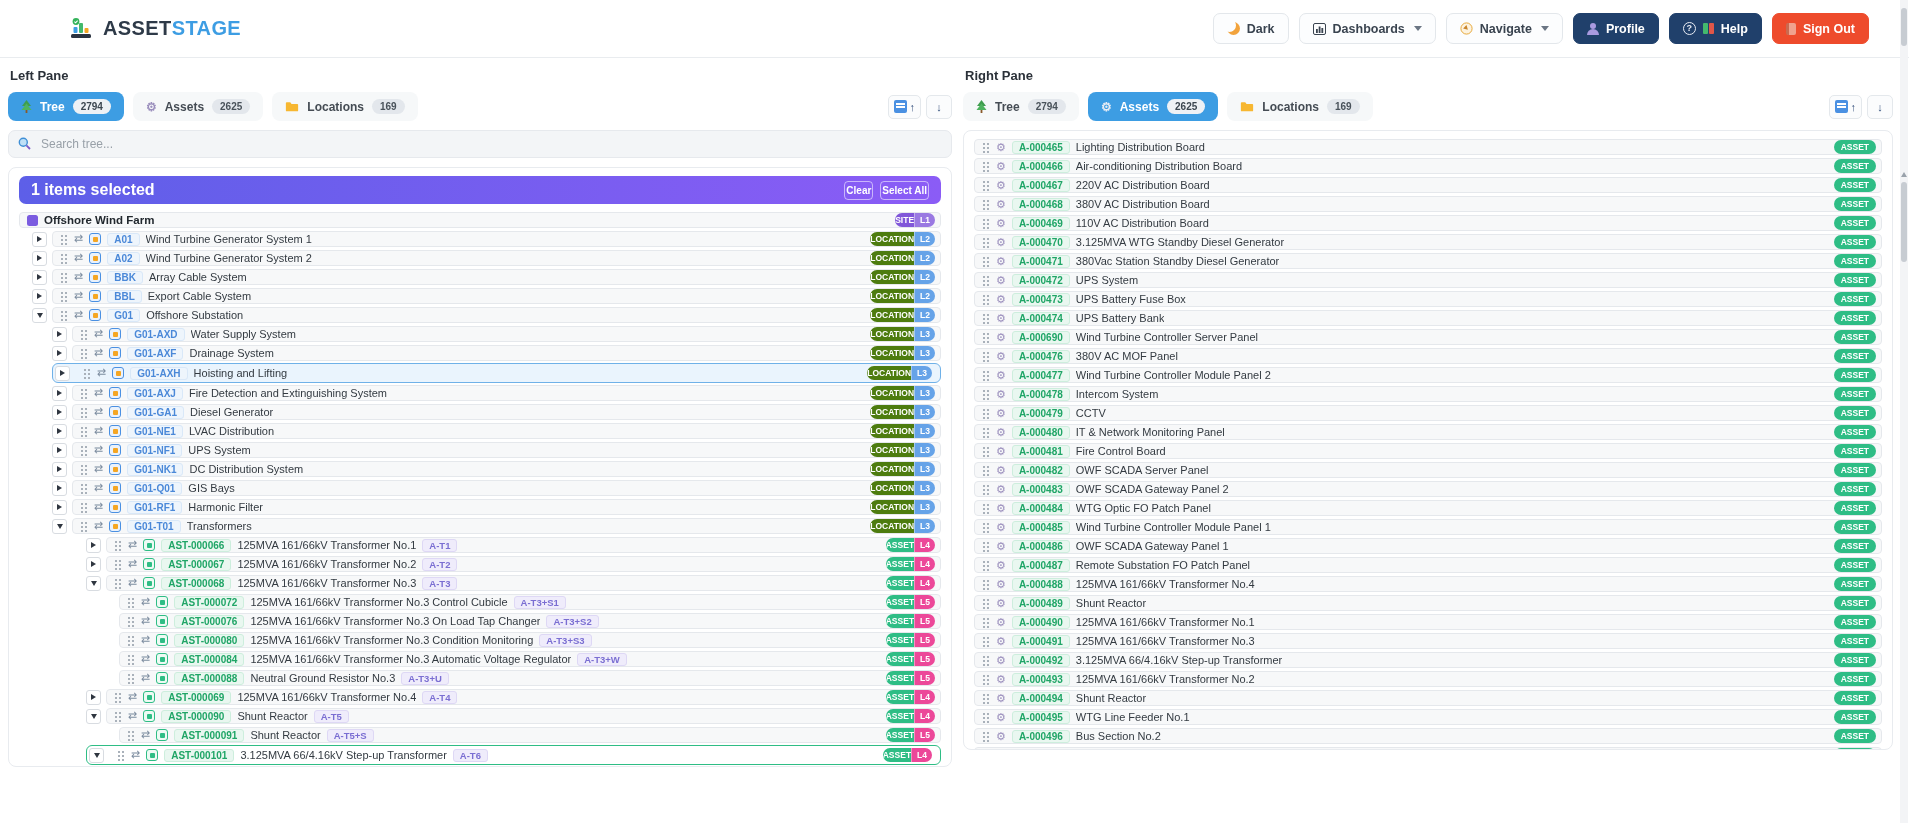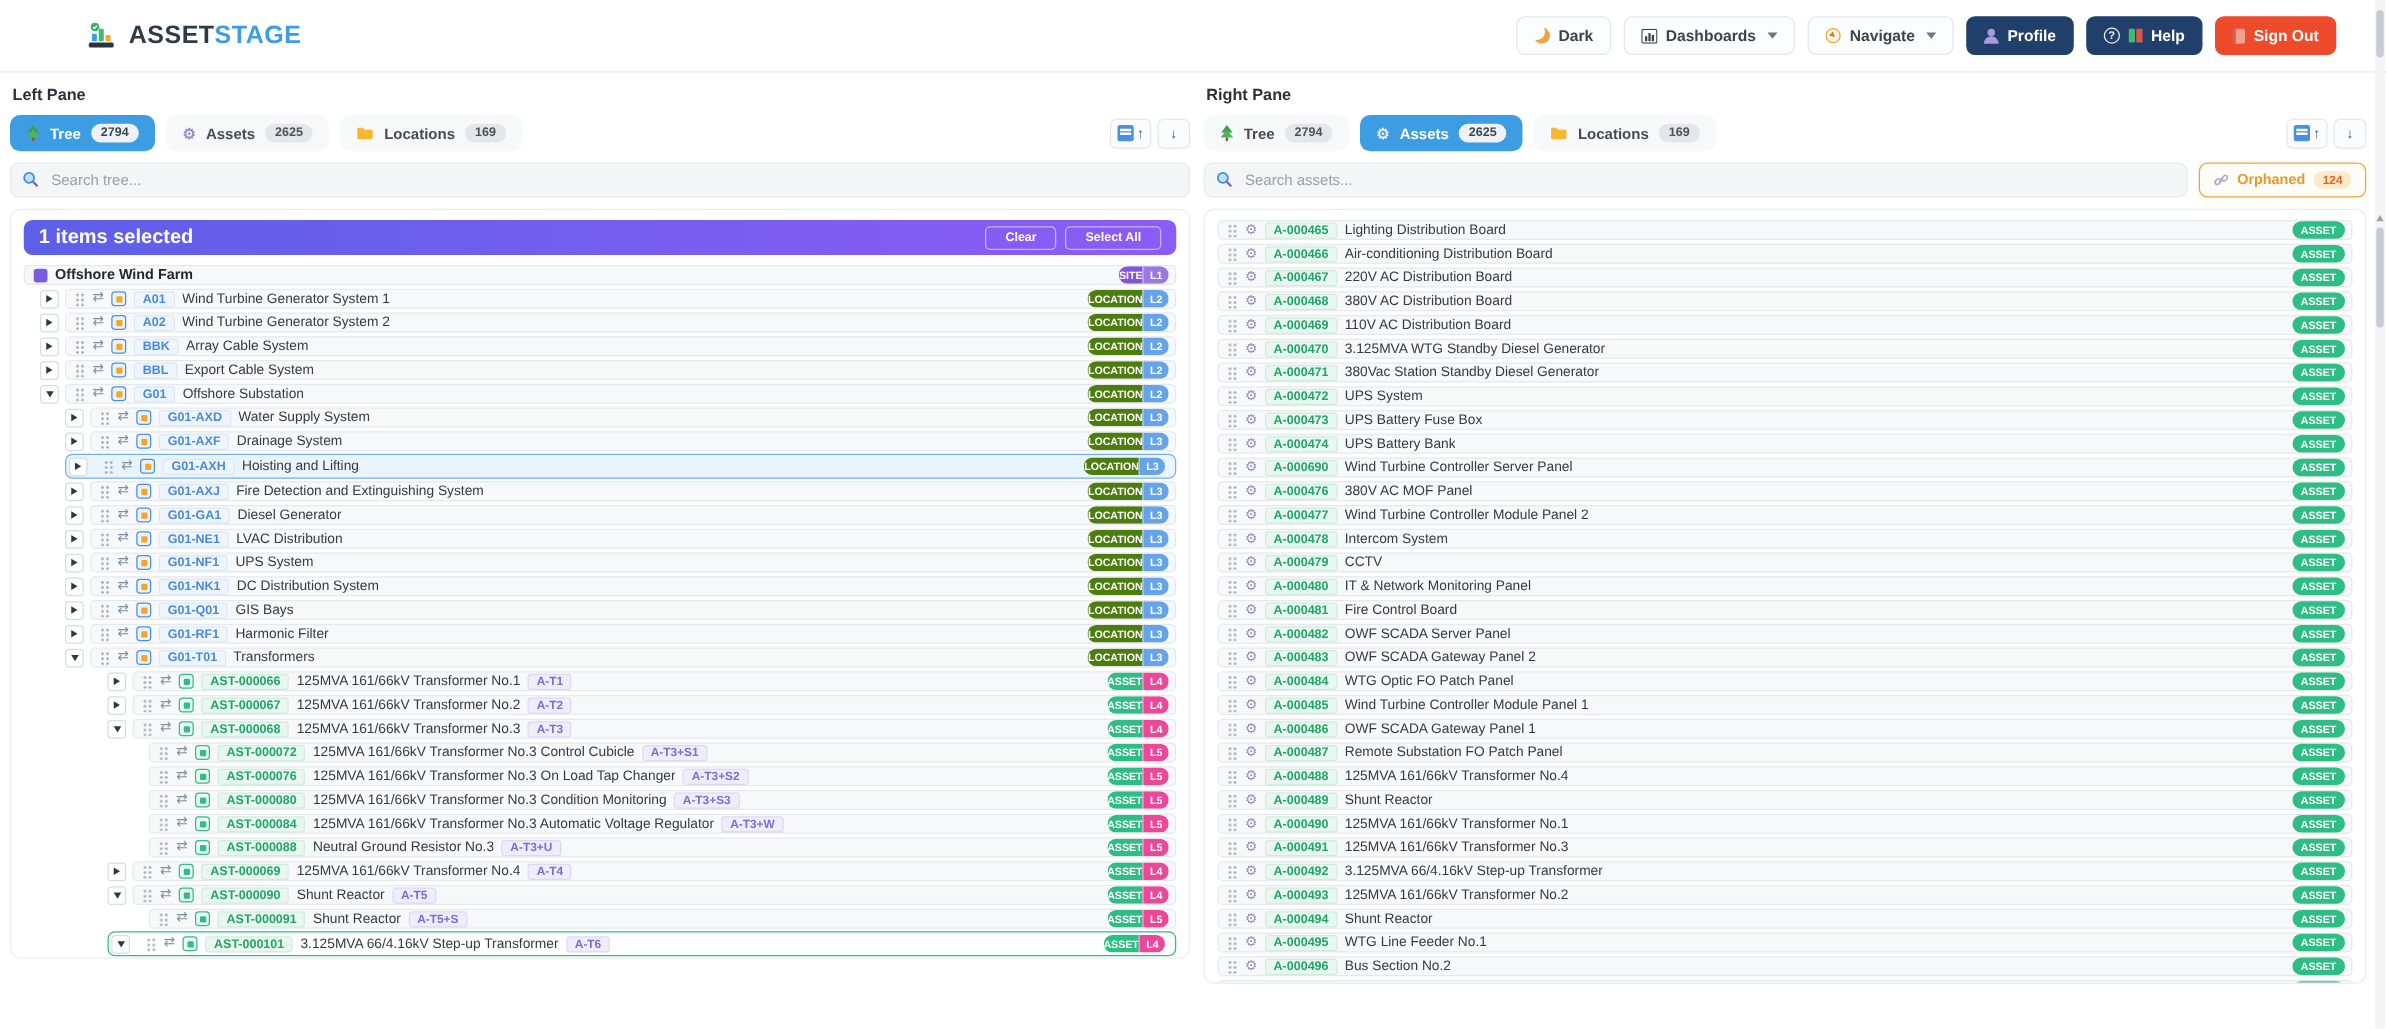--- a/index.html
+++ b/index.html
@@ -49,21 +49,21 @@
   .search-ic{position:absolute;left:10px;top:7px}
   .orphan-btn{height:28px;padding:0 11px;border:1.5px solid #f0a236;border-radius:7px;background:#fffdf8;
     display:flex;align-items:center;gap:7px;font-size:11.5px;font-weight:700;color:#e8962d;cursor:pointer}
   .orphan-count{background:#fdeacc;color:#e2641f;border-radius:9px;padding:1.5px 7px;font-size:9.5px;font-weight:700}
   .card{margin-top:9px;border:1px solid #e8ebef;border-radius:8px;padding:8px 10px;overflow:hidden;background:#fff}
   
   .sel-banner{height:28px;border-radius:7px;background:linear-gradient(90deg,#5d5fe8,#8b5cf6);
     display:flex;align-items:center;padding:0 12px;margin-bottom:8px}
   .sel-text{color:#fff;font-size:16px;font-weight:700}
   .sel-actions{margin-left:auto;display:flex;gap:7px}
-  .sel-btn{height:19px;padding:0 15px;border:1px solid rgba(255,255,255,.55);border-radius:4px;
+  .sel-btn{height:19px;padding:0 1px;border:1px solid rgba(255,255,255,.55);border-radius:4px;
     background:transparent;color:#fff;font-size:10px;font-weight:700;cursor:pointer;font-family:inherit}
   
   .rows{display:flex;flex-direction:column;gap:3px}
   .trow{display:flex;align-items:center;gap:5px}
   .trow.lvl0{margin-left:0}.trow.lvl1{margin-left:13px}.trow.lvl2{margin-left:33px}
   .trow.lvl3{margin-left:67px}.trow.lvl4{margin-left:100px}
   .trow.highlighted,.trow.selected{border-radius:6px;padding:1px 2px;margin-top:-1px;margin-bottom:-1px}
   .trow.highlighted{border:1px solid #6fb1e8;background:#eaf4fd}
   .trow.selected{border:1.5px solid #2ebd85;background:#fff}
   .trow.highlighted .pill,.trow.selected .pill{border-color:transparent;background:transparent}
@@ -869,38 +869,20 @@
     <div class="tab-tools">
       <button class="tool-btn">
         <span class="sliders-ic"></span>
           <span>↑</span>
       </button>
       <button class="tool-btn">
         <span>↓</span>
       </button>
     </div>
   </div>
-  <div class="search-row">
-    <div class="search-wrap">
-      <svg class="search-ic" width="13" height="13" viewBox="0 0 13 13">
-        <circle cx="5.3" cy="5.3" r="4" fill="#bfe0f7" stroke="#3f8fd6" stroke-width="1.4"></circle>
-        <line x1="8.4" y1="8.4" x2="12" y2="12" stroke="#7b5cc9" stroke-width="1.8"></line>
-      </svg>
-      <input class="search-input" placeholder="Search assets..." style="">
-    </div>
-    <button class="orphan-btn">
-      <svg width="12" height="12" viewBox="0 0 12 12">
-        <path d="M4.5 7.5l3-3" stroke="#b3a8c4" stroke-width="1.4"></path>
-        <rect x="0.8" y="5.6" width="5" height="3.4" rx="1.7" transform="rotate(-45 3.3 7.3)" fill="none" stroke="#b3a8c4" stroke-width="1.3"></rect>
-        <rect x="6.2" y="2.9" width="5" height="3.4" rx="1.7" transform="rotate(-45 8.7 4.6)" fill="none" stroke="#b3a8c4" stroke-width="1.3"></rect>
-      </svg>
-      <span>Orphaned</span>
-      <span class="orphan-count">124</span>
-    </button>
-  </div>
   <div class="card" style="height:620px">
     <div class="rows">
         <div class="lrow">
     <span class="pill">
       <span class="drag"></span>
       <span class="gear-ic">⚙</span>
       <span class="chip chip-green">A-000465</span>
       <span class="rlabel">Lighting Distribution Board</span>
       <span class="spacer"></span>
       <span class="abadge">ASSET</span>

